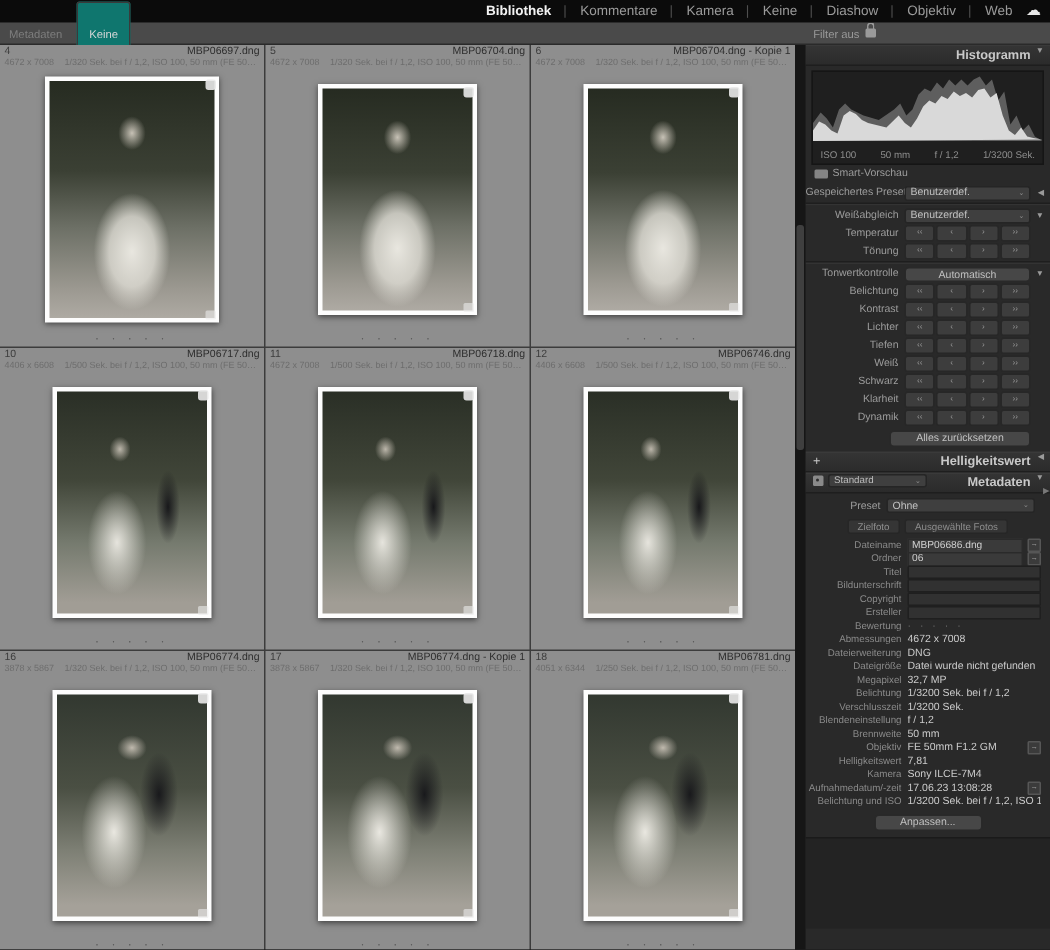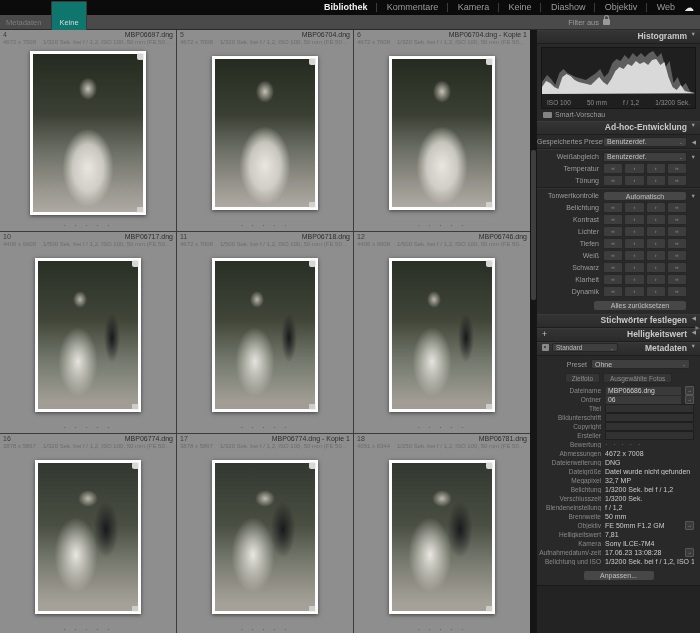--- a/index.html
+++ b/index.html
@@ -15,21 +15,21 @@
   .mod:not(:first-child)::before{content:"|";color:#4f4f4f;margin-right:9px;font-weight:normal;}
   .mod.active{color:#f2f2f2;font-weight:bold;}
   .cloud{color:#e8e8e8;font-size:10px;margin-left:5px;line-height:15px;}
 
   
   #filterbar{left:0;top:15px;width:700px;height:15px;background:#4a4a4a;border-bottom:1px solid #2a2a2a;
              display:flex;align-items:center;box-sizing:border-box;font-size:7.5px;}
   .fdim{color:#7e7e7e;margin-left:6px;}
   .fchip{background:#0f766e;color:#d8d8d8;border-radius:2px;padding:17px 8px;margin-left:10px;
          box-shadow:inset 0 0 0 1px #3a3a3a;}
-  .fright{margin-left:auto;display:flex;align-items:center;gap:4px;margin-right:90px;color:#9a9a9a;}
+  .fright{margin-left:auto;display:flex;align-items:center;gap:4px;margin-right:116px;color:#9a9a9a;}
   .lock{width:7px;height:6px;background:#9a9a9a;border-radius:1px;position:relative;margin-bottom:0px;}
   .lock::before{content:"";position:absolute;left:1px;top:-4px;width:3px;height:4px;border:1px solid #9a9a9a;
                 border-bottom:none;border-radius:3px 3px 0 0;}
 
   
   #grid{left:0;top:30px;width:530px;height:603px;background:#3c3c3c;
         display:grid;grid-template-columns:repeat(3,176px);grid-auto-rows:201px;gap:1px;overflow:hidden;}
   .cell{background:#8e8e8e;position:relative;overflow:hidden;}
   .ch{padding:1px 3px 0 3px;}
   .ch1{display:flex;justify-content:space-between;font-size:7px;line-height:8px;color:#3d3d3d;}
@@ -349,24 +349,20 @@
       <span>50 mm</span>
       <span>f / 1,2</span>
       <span>1/3200 Sek.</span>
     </div>
   </div>
   <div class="smart">
     <span class="smartico"></span>
     <span>Smart-Vorschau</span>
   </div>
 
-  <div class="phead">
-    <span>Ad-hoc-Entwicklung</span>
-    <span class="tri">▼</span>
-  </div>
 
   <div class="qrow">
     <span class="qlabel">Gespeichertes Preset</span>
     <span class="dd">
       <span>Benutzerdef.</span>
       <span class="caret">⌄</span>
     </span>
     <span class="tri">◀</span>
   </div>
   <div class="divider"></div>
@@ -472,24 +468,20 @@
         <b>‹</b>
         <b>›</b>
         <b>››</b>
       </span>
     </div>
   <div class="resetrow">
       <span class="btn reset">Alles zurücksetzen</span>
     </div>
 
   <div class="phead">
-    <span>Stichwörter festlegen</span>
-    <span class="tri">◀</span>
-  </div>
-  <div class="phead">
     <span class="hleft">+</span>
     <span>Helligkeitswert</span>
     <span class="tri">◀</span>
   </div>
 
   <div class="phead">
     <span class="hleft">
       <span class="tagico"></span>
       <span class="mini-dd">
         <span>Standard</span>

